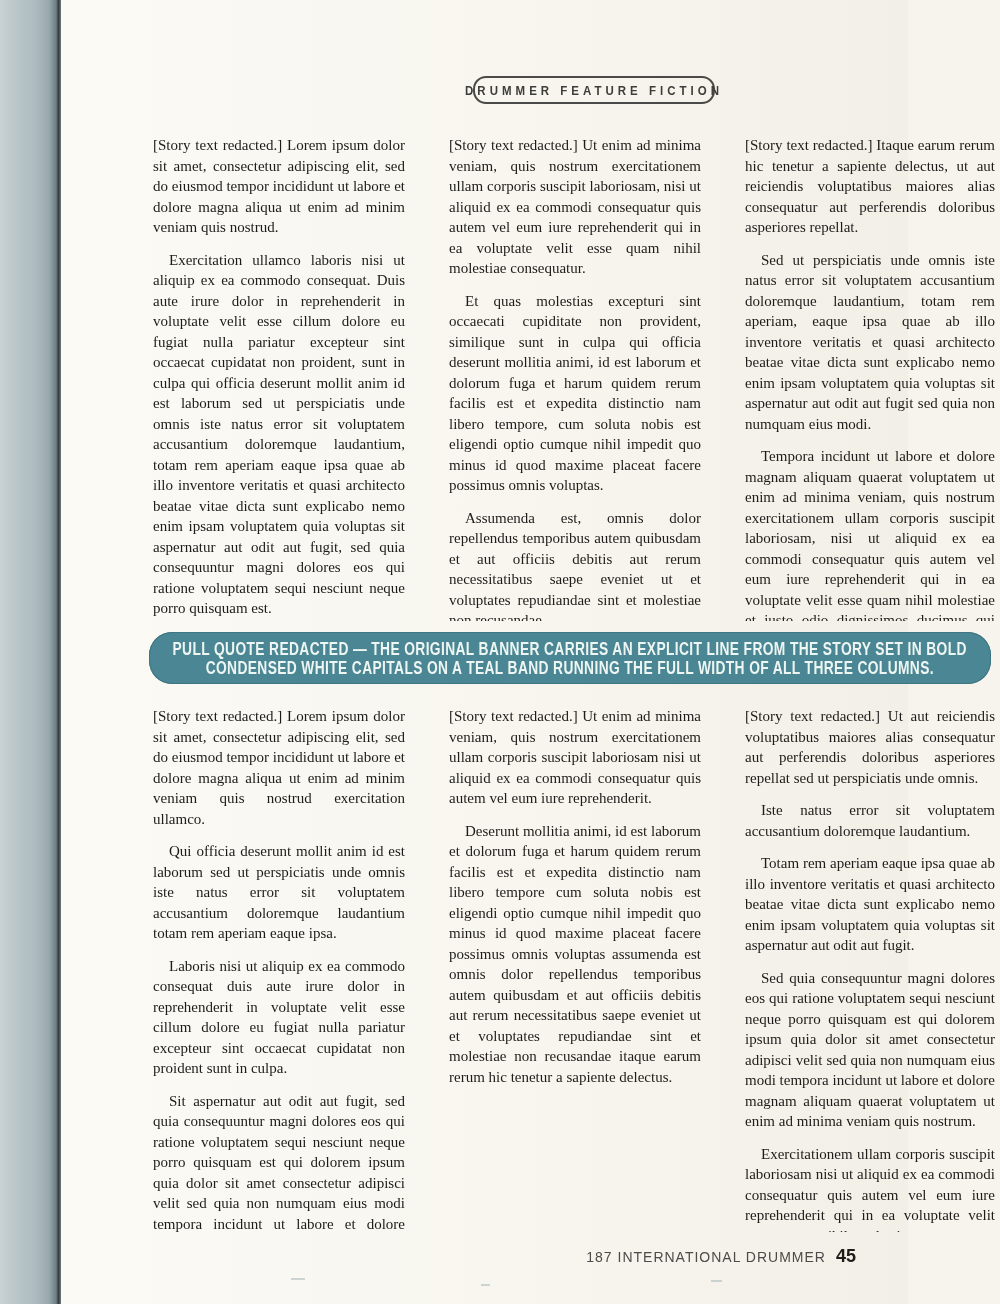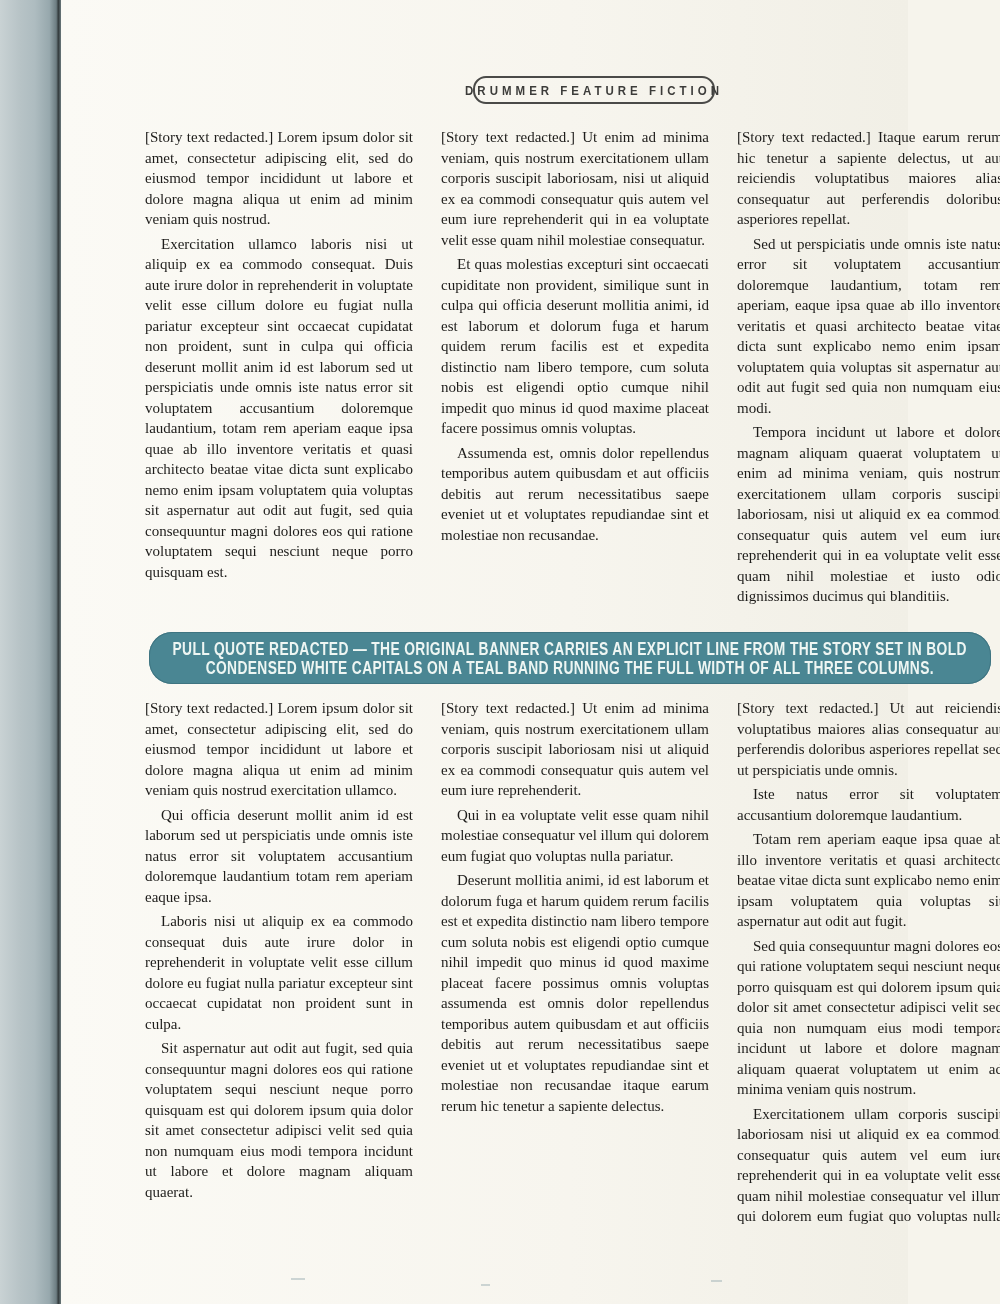--- a/index.html
+++ b/index.html
@@ -34,21 +34,21 @@
     font-weight:bold;font-size:11.5px;letter-spacing:4px;color:#3c3c3a;
     transform:scaleY(1.15);white-space:nowrap;
   }
 
   
   .col{
     position:absolute;
     font-size:15px;line-height:20.5px;color:#1d1c1a;
     text-align:justify;
   }
-  .col p{margin:4px;text-indent:16px;}
+  .col p{margin:12px;text-indent:16px;}
   .col p.noindent{text-indent:0;}
   .col-w{width:276px;}
   .c1{left:80px;}
   .c2{left:376px;font-family:Liberation Serif, serif;}
   .c3{left:672px;width:274px;}
   .top{top:123px;height:498px;overflow:hidden;}
   .bot{top:694px;height:538px;overflow:hidden;}
 
   
   .pullquote{
@@ -111,28 +111,31 @@
   </div>
 
   <div class="col col-w c1 bot">
       <p class="noindent">[Story text redacted.] Lorem ipsum dolor sit amet, consectetur adipiscing elit, sed do eiusmod tempor incididunt ut labore et dolore magna aliqua ut enim ad minim veniam quis nostrud exercitation ullamco.</p>
       <p>Qui officia deserunt mollit anim id est laborum sed ut perspiciatis unde omnis iste natus error sit voluptatem accusantium doloremque laudantium totam rem aperiam eaque ipsa.</p>
       <p>Laboris nisi ut aliquip ex ea commodo consequat duis aute irure dolor in reprehenderit in voluptate velit esse cillum dolore eu fugiat nulla pariatur excepteur sint occaecat cupidatat non proident sunt in culpa.</p>
       <p>Sit aspernatur aut odit aut fugit, sed quia consequuntur magni dolores eos qui ratione voluptatem sequi nesciunt neque porro quisquam est qui dolorem ipsum quia dolor sit amet consectetur adipisci velit sed quia non numquam eius modi tempora incidunt ut labore et dolore magnam aliquam quaerat.</p>
     </div>
   <div class="col col-w c2 bot">
       <p class="noindent">[Story text redacted.] Ut enim ad minima veniam, quis nostrum exercitationem ullam corporis suscipit laboriosam nisi ut aliquid ex ea commodi consequatur quis autem vel eum iure reprehenderit.</p>
-      <p>Qui in ea voluptate velit esse quam nihil molestiae consequatur vel illum qui dolorem eum fugiat quo voluptas nulla pariatur.</p>
       <p>Deserunt mollitia animi, id est laborum et dolorum fuga et harum quidem rerum facilis est et expedita distinctio nam libero tempore cum soluta nobis est eligendi optio cumque nihil impedit quo minus id quod maxime placeat facere possimus omnis voluptas assumenda est omnis dolor repellendus temporibus autem quibusdam et aut officiis debitis aut rerum necessitatibus saepe eveniet ut et voluptates repudiandae sint et molestiae non recusandae itaque earum rerum hic tenetur a sapiente delectus.</p>
     </div>
   <div class="col c3 bot">
       <p class="noindent">[Story text redacted.] Ut aut reiciendis voluptatibus maiores alias consequatur aut perferendis doloribus asperiores repellat sed ut perspiciatis unde omnis.</p>
       <p>Iste natus error sit voluptatem accusantium doloremque laudantium.</p>
       <p>Totam rem aperiam eaque ipsa quae ab illo inventore veritatis et quasi architecto beatae vitae dicta sunt explicabo nemo enim ipsam voluptatem quia voluptas sit aspernatur aut odit aut fugit.</p>
       <p>Sed quia consequuntur magni dolores eos qui ratione voluptatem sequi nesciunt neque porro quisquam est qui dolorem ipsum quia dolor sit amet consectetur adipisci velit sed quia non numquam eius modi tempora incidunt ut labore et dolore magnam aliquam quaerat voluptatem ut enim ad minima veniam quis nostrum.</p>
       <p>Exercitationem ullam corporis suscipit laboriosam nisi ut aliquid ex ea commodi consequatur quis autem vel eum iure reprehenderit qui in ea voluptate velit esse quam nihil molestiae consequatur vel illum qui dolorem eum fugiat quo voluptas nulla pariatur.</p>
     </div>
 
+  <div class="folio">
+    <span class="issue">187 INTERNATIONAL DRUMMER</span>
+    <span class="pagenum">45</span>
+  </div>
 
   <div class="artifact" style="left:230px;top:1278px;width:14px;height:2px;"></div>
   <div class="artifact" style="left:420px;top:1284px;width:9px;height:2px;"></div>
   <div class="artifact" style="left:650px;top:1280px;width:11px;height:2px;"></div>
 </div>
 
 </body></html>

